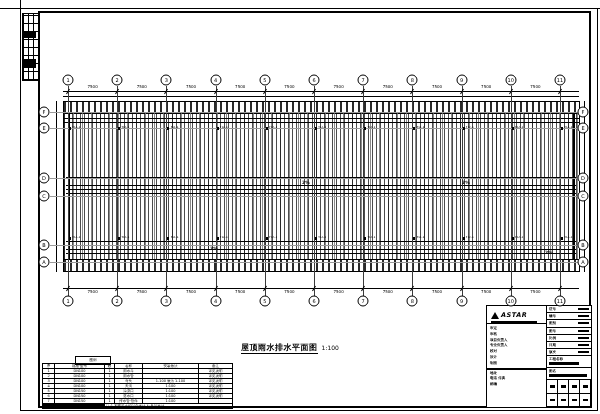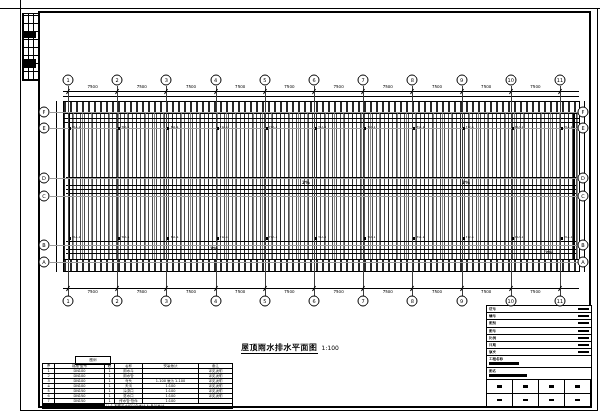--- a/index.html
+++ b/index.html
@@ -324,20 +324,42 @@
           </tr>
           <tr>
             <td colspan="2" class="stampcell"></td>
             <td colspan="4" style="text-align: left;">注:1 本图尺寸均以毫米计,标高以米计。</td>
           </tr>
         </tbody>
       </table>
     </div>
 
   <div id="titleblock">
+    <div id="tb-left">
+      <div class="tb-logo">
+        <span class="tri"></span>
+        <span class="logotext">ASTAR</span>
+      </div>
+      <div class="tb-logo-underline"></div>
+      <div id="tb-left-rows" style="padding-top:2px;">
+          <div class="tbl-row">审定</div>
+          <div class="tbl-row">审核</div>
+          <div class="tbl-row">项目负责人</div>
+          <div class="tbl-row">专业负责人</div>
+          <div class="tbl-row">校对</div>
+          <div class="tbl-row">设计</div>
+          <div class="tbl-row">制图</div>
+        </div>
+      <div class="tb-sep2"></div>
+      <div id="tb-left-addr">
+          <div class="tbl-row">地址</div>
+          <div class="tbl-row">电话 传真</div>
+          <div class="tbl-row">邮编</div>
+        </div>
+    </div>
     <div id="tb-right">
       <div id="tb-right-rows">
           <div class="tbr-row">
             <span class="tbr-label">证号</span>
             <div class="tbr-bar"></div>
           </div>
           <div class="tbr-row">
             <span class="tbr-label">编号</span>
             <div class="tbr-bar"></div>
           </div>

